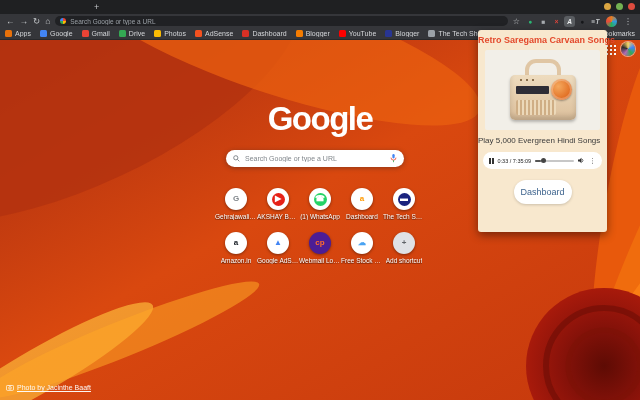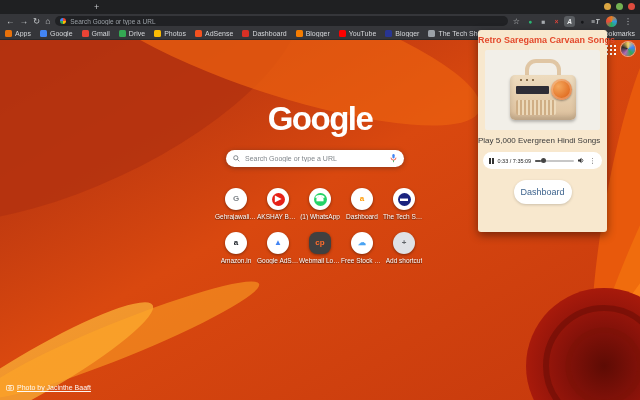--- a/index.html
+++ b/index.html
@@ -296,21 +296,21 @@
         </span>
         <span class="tile-label">Amazon.in</span>
       </div>
         <div class="tile">
         <span class="tile-circle" style="background: rgb(255, 255, 255);">
           <span class="tile-chip" style="background: transparent; color: rgb(66, 133, 244);">▲</span>
         </span>
         <span class="tile-label">Google AdSe...</span>
       </div>
         <div class="tile">
-        <span class="tile-circle" style="background: #404040; border-radius: 8px;">
+        <span class="tile-circle" style="background: #4c1d95;">
           <span class="tile-chip" style="background: transparent; color: rgb(255, 108, 44);">cp</span>
         </span>
         <span class="tile-label">Webmail Login</span>
       </div>
         <div class="tile">
         <span class="tile-circle" style="background: rgb(255, 255, 255);">
           <span class="tile-chip" style="background: transparent; color: rgb(74, 163, 242);">☁</span>
         </span>
         <span class="tile-label">Free Stock C...</span>
       </div>

